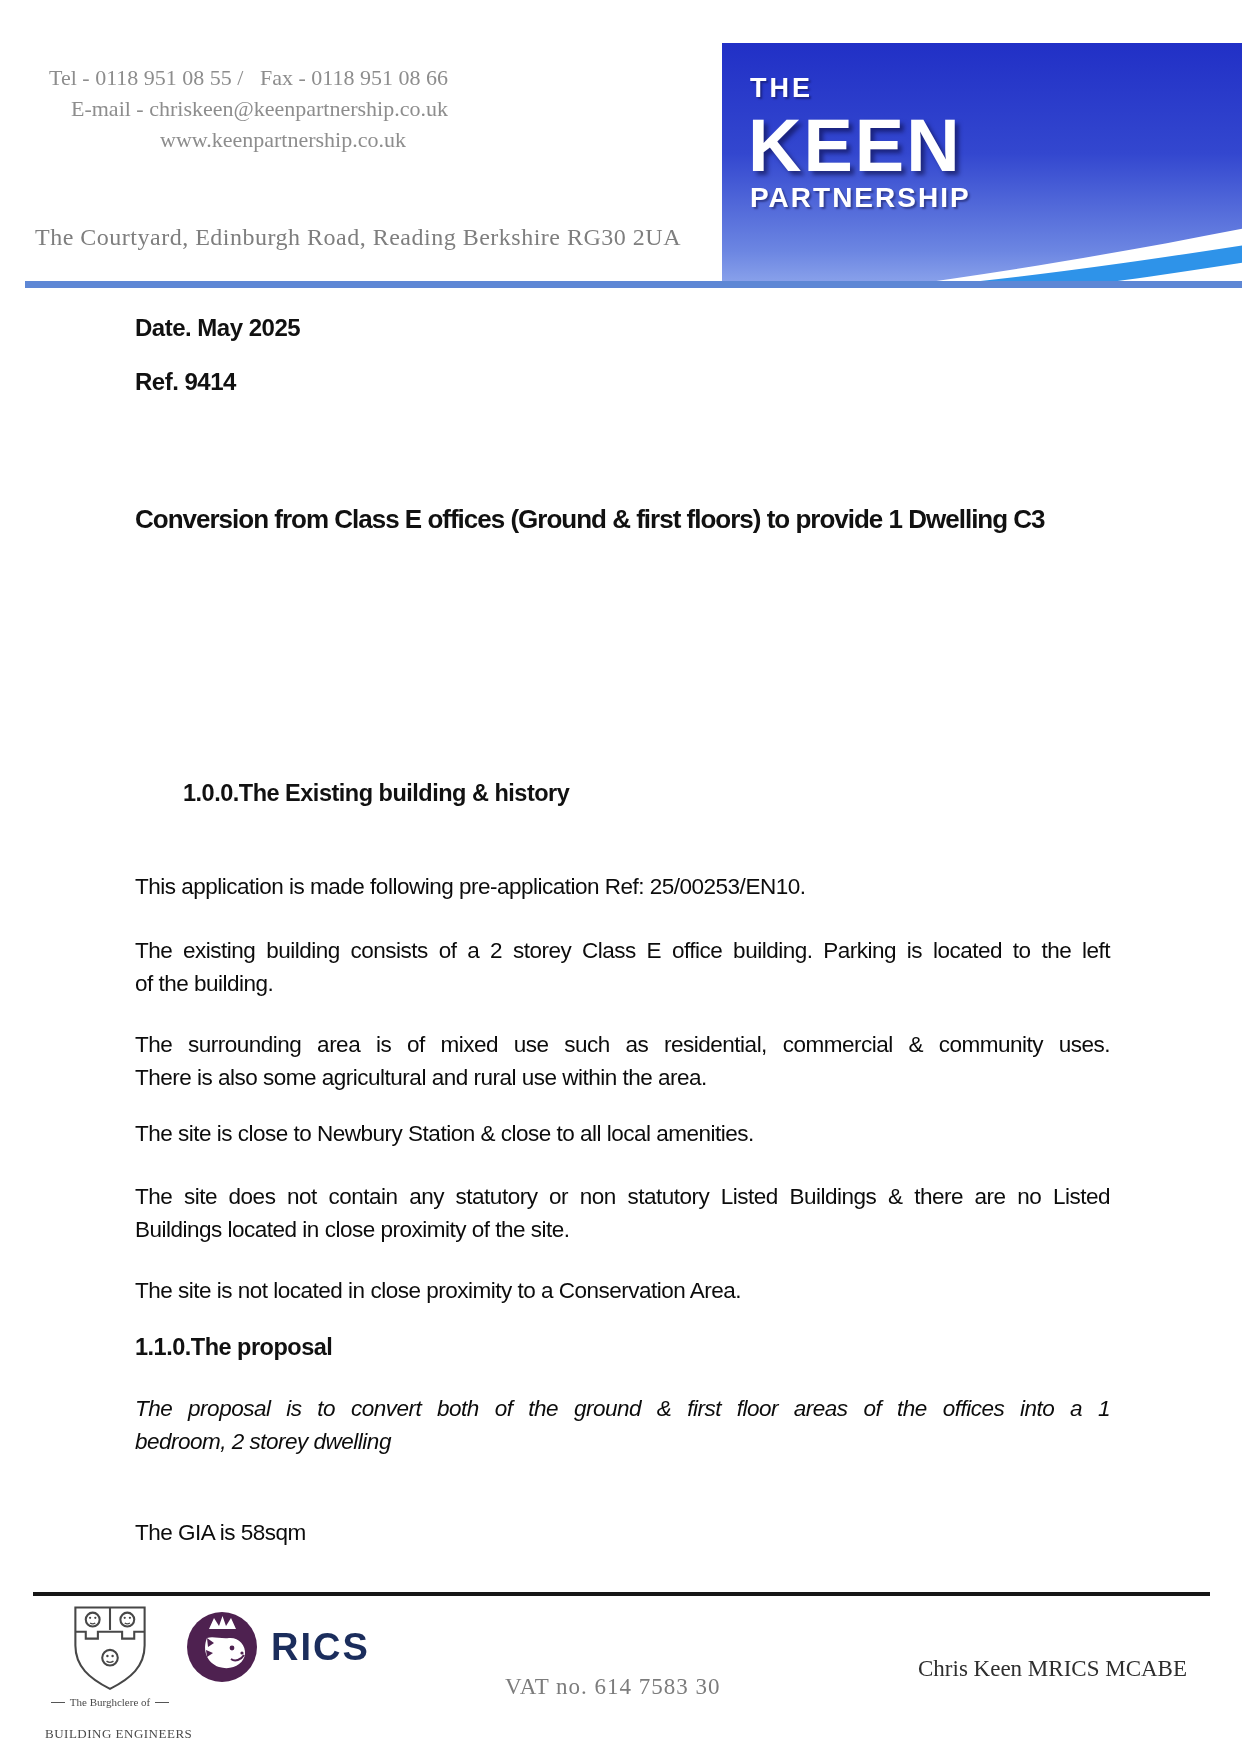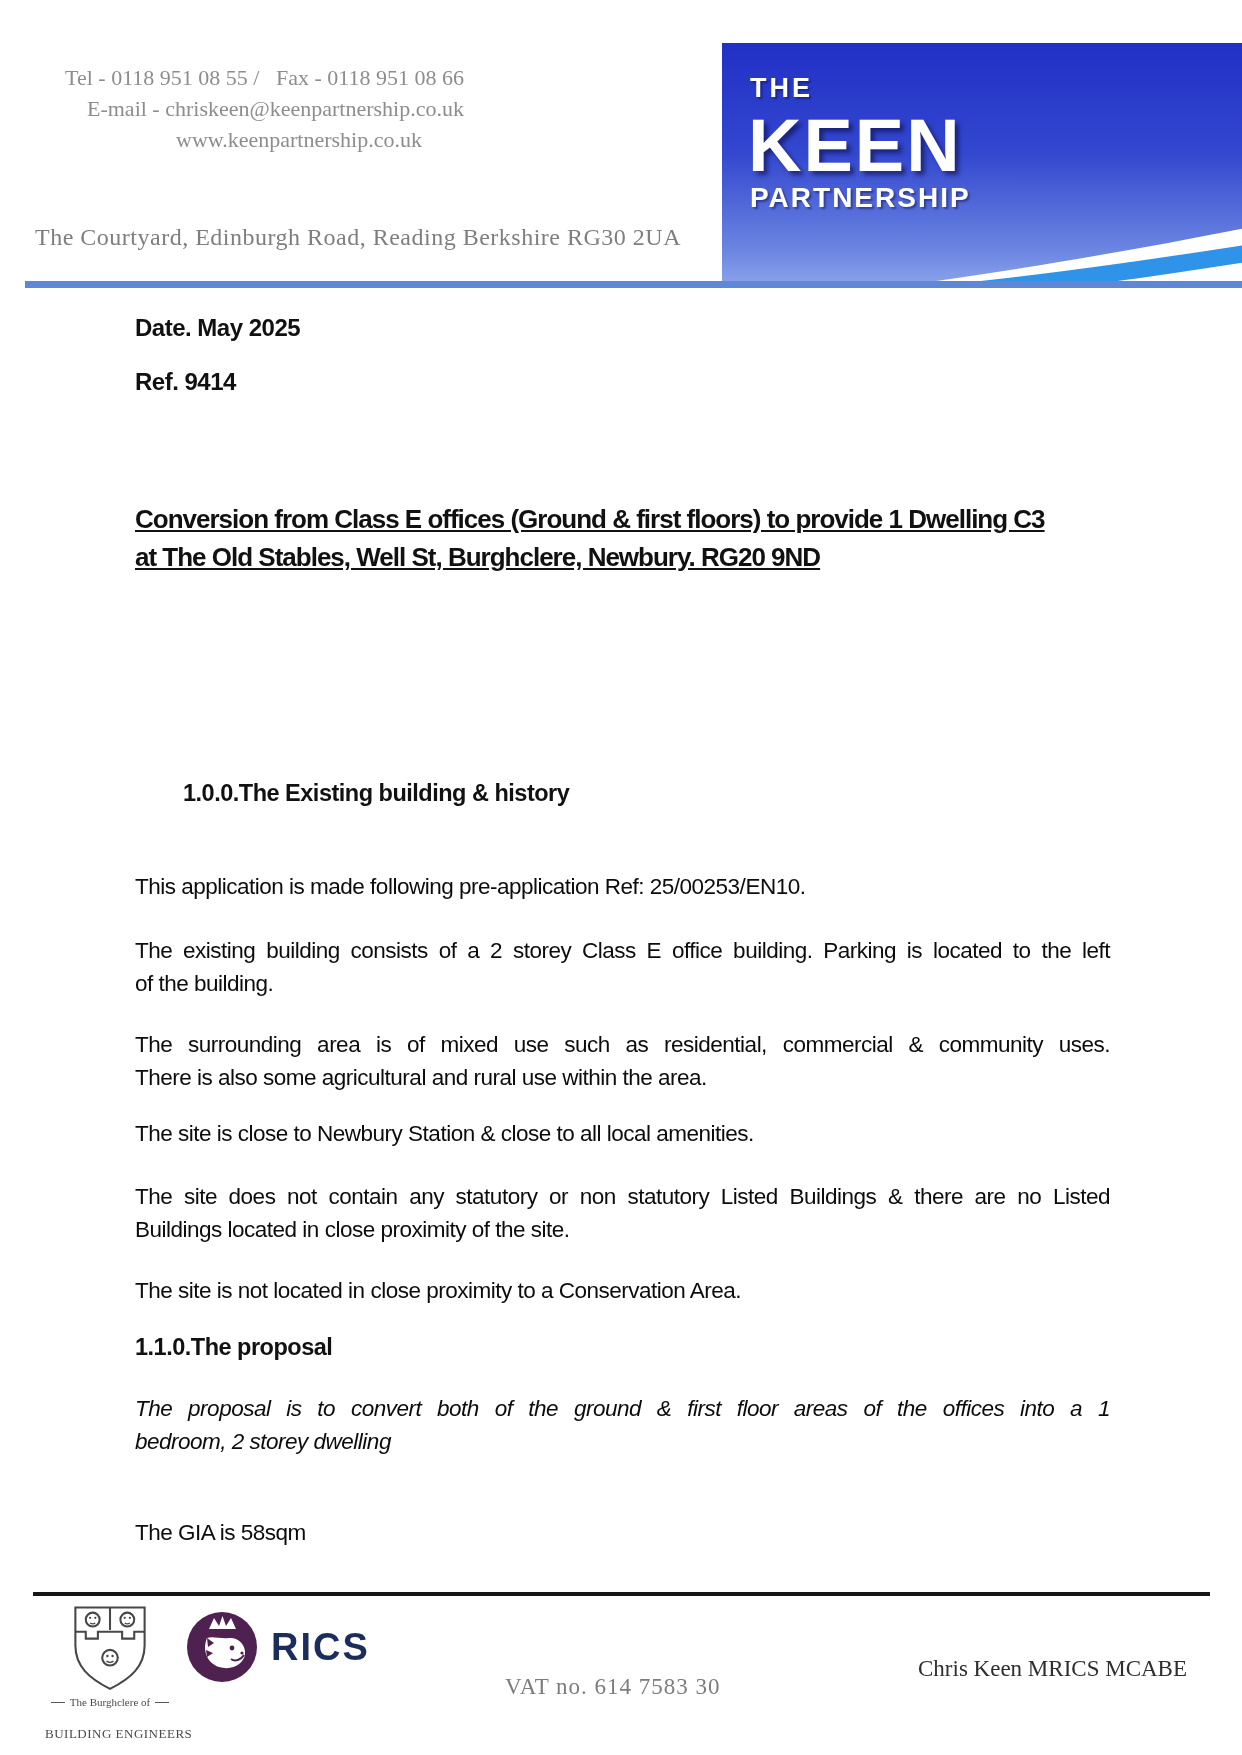--- a/index.html
+++ b/index.html
@@ -1,20 +1,20 @@
 <!DOCTYPE html>
 <html><head>
 <meta charset="utf-8">
 <style>
   html,body{margin:0;padding:0;background:#ffffff;}
   .page{position:relative;width:1242px;height:1755px;background:#ffffff;overflow:hidden;
         font-family:"Liberation Sans", sans-serif;color:#111;}
 
   
-  .contact{position:absolute;left:16px;top:62px;width:448px;text-align:right;
+  .contact{position:absolute;left:0;top:62px;width:448px;text-align:right;
            font-family:"Liberation Serif", serif;color:#8d8d8d;}
   .cline{white-space:pre;font-size:22px;line-height:31px;}
   .cline.web{padding-right:42px;}
   .address{position:absolute;left:35px;top:224px;font-family:"Liberation Serif", serif;
            font-size:24px;color:#7e7e7e;letter-spacing:.5px;}
 
   .keen-logo{position:absolute;left:722px;top:43px;width:604px;height:245px;overflow:hidden;
              background:linear-gradient(180deg,#2130c6 0%,#3347cf 45%,#6c86e2 85%,#8ea6ec 100%);padding-left:8px;}
   .keen-logo svg.swoosh{position:absolute;left:0;top:0;width:100%;height:100%;}
   .lg-the{position:absolute;left:28px;top:30px;color:#fff;font-weight:bold;font-size:27px;
@@ -24,21 +24,21 @@
   .lg-part{position:absolute;left:28px;top:139px;color:#fff;font-weight:bold;font-size:28px;
            letter-spacing:2px;text-shadow:2px 2px 2px rgba(10,10,60,.45);}
   .hrule{position:absolute;left:25px;top:281px;width:1217px;height:7px;background:#5e87d5;}
 
   
   .b{position:absolute;left:135px;font-weight:bold;font-size:24px;letter-spacing:-.5px;}
   .date{top:314px;}
   .ref{top:368px;}
 
   .title{position:absolute;left:135px;top:500px;width:995px;font-weight:bold;
-         font-size:26px;letter-spacing:-1px;text-decoration:underline;}
+         font-size:26px;letter-spacing:-1px;}
   .title .tline{line-height:38px;}
 
   .para{position:absolute;left:135px;width:975px;font-size:22.5px;letter-spacing:-.5px;
         line-height:33px;color:#0c0c0c;}
   .para.bold{font-weight:bold;}
   .pl{display:block;}
   .pl.stretch{text-align:justify;text-align-last:justify;}
 
   .intro{top:600px;line-height:32px;}
   .sec{position:absolute;left:135px;font-weight:bold;font-size:23.5px;letter-spacing:-.5px;}
@@ -91,21 +91,20 @@
     <div class="lg-keen">KEEN</div>
     <div class="lg-part">PARTNERSHIP</div>
   </div>
   <div class="hrule"></div>
 
   <div class="b date">Date. May 2025</div>
   <div class="b ref">Ref. 9414</div>
 
   <div class="title">
     <div class="tline">Conversion from Class E offices (Ground &amp; first floors) to provide 1 Dwelling C3</div>
-    <div class="tline">at The Old Stables, Well St, Burghclere, Newbury. RG20 9ND</div>
   </div>
 
 
   <div class="sec s1">
     <span class="secnum">1.0.0.</span><span class="sectext">The Existing building &amp; history</span>
   </div>
 
   <div class="para p-preapp">This application is made following pre-application Ref: 25/00253/EN10.</div>
 
   <div class="para p-exist">

